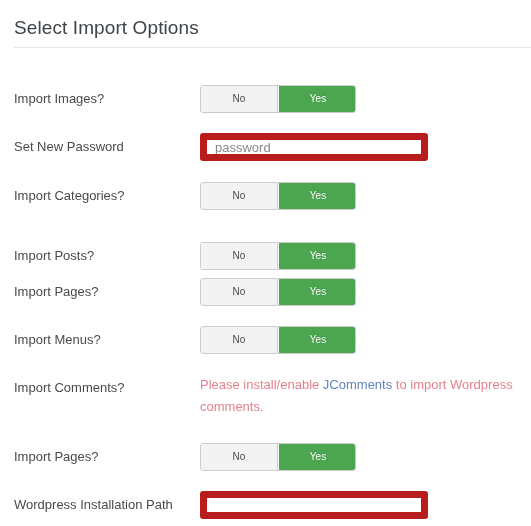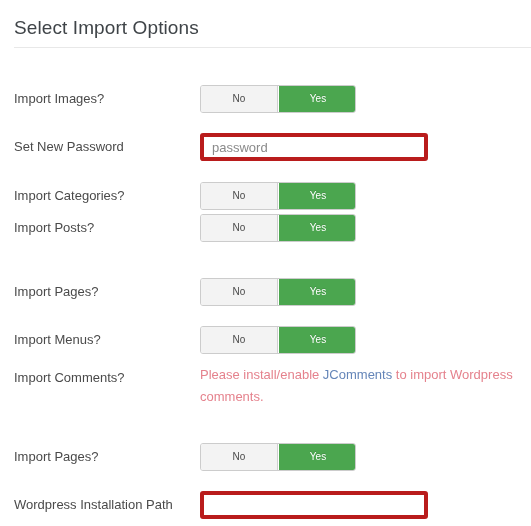--- a/index.html
+++ b/index.html
@@ -101,21 +101,21 @@
     text-shadow: 0 -1px 0 rgba(0,0,0,0.12);
   }
 
   
   .text-input {
     display: block;
     width: 228px;
     height: 28px;
     box-sizing: border-box;
     padding: 0 8px;
-    border: 4px solid #b91c1c;
+    border: 7px solid #b91c1c;
     border-radius: 3px;
     background: #ffffff;
     font-family: "Liberation Sans", sans-serif;
     font-size: 13px;
     color: #7f1d1d;
     outline: none;
   }
   .text-input::placeholder {
     color: #8a8a8a;
     opacity: 1;
@@ -163,21 +163,21 @@
       </div>
       <div class="form-row" style="top: 182px;">
         <div class="row-label">Import Categories?</div>
         <div class="row-control">
           <div class="toggle">
             <div class="toggle-opt off">No</div>
             <div class="toggle-opt on">Yes</div>
           </div>
         </div>
       </div>
-      <div class="form-row" style="top: 214px;">
+      <div class="form-row" style="top: 242px;">
         <div class="row-label">Import Posts?</div>
         <div class="row-control">
           <div class="toggle">
             <div class="toggle-opt off">No</div>
             <div class="toggle-opt on">Yes</div>
           </div>
         </div>
       </div>
       <div class="form-row" style="top: 278px;">
         <div class="row-label">Import Pages?</div>
@@ -190,21 +190,21 @@
       </div>
       <div class="form-row" style="top: 326px;">
         <div class="row-label">Import Menus?</div>
         <div class="row-control">
           <div class="toggle">
             <div class="toggle-opt off">No</div>
             <div class="toggle-opt on">Yes</div>
           </div>
         </div>
       </div>
-      <div class="form-row" style="top: 364px;">
+      <div class="form-row" style="top: 374px;">
         <div class="row-label">Import Comments?</div>
         <div class="notice"><span>Please install/enable </span><a href="#">JComments</a><span> to import Wordpress comments.</span></div>
       </div>
       <div class="form-row" style="top: 443px;">
         <div class="row-label">Import Pages?</div>
         <div class="row-control">
           <div class="toggle">
             <div class="toggle-opt off">No</div>
             <div class="toggle-opt on">Yes</div>
           </div>

